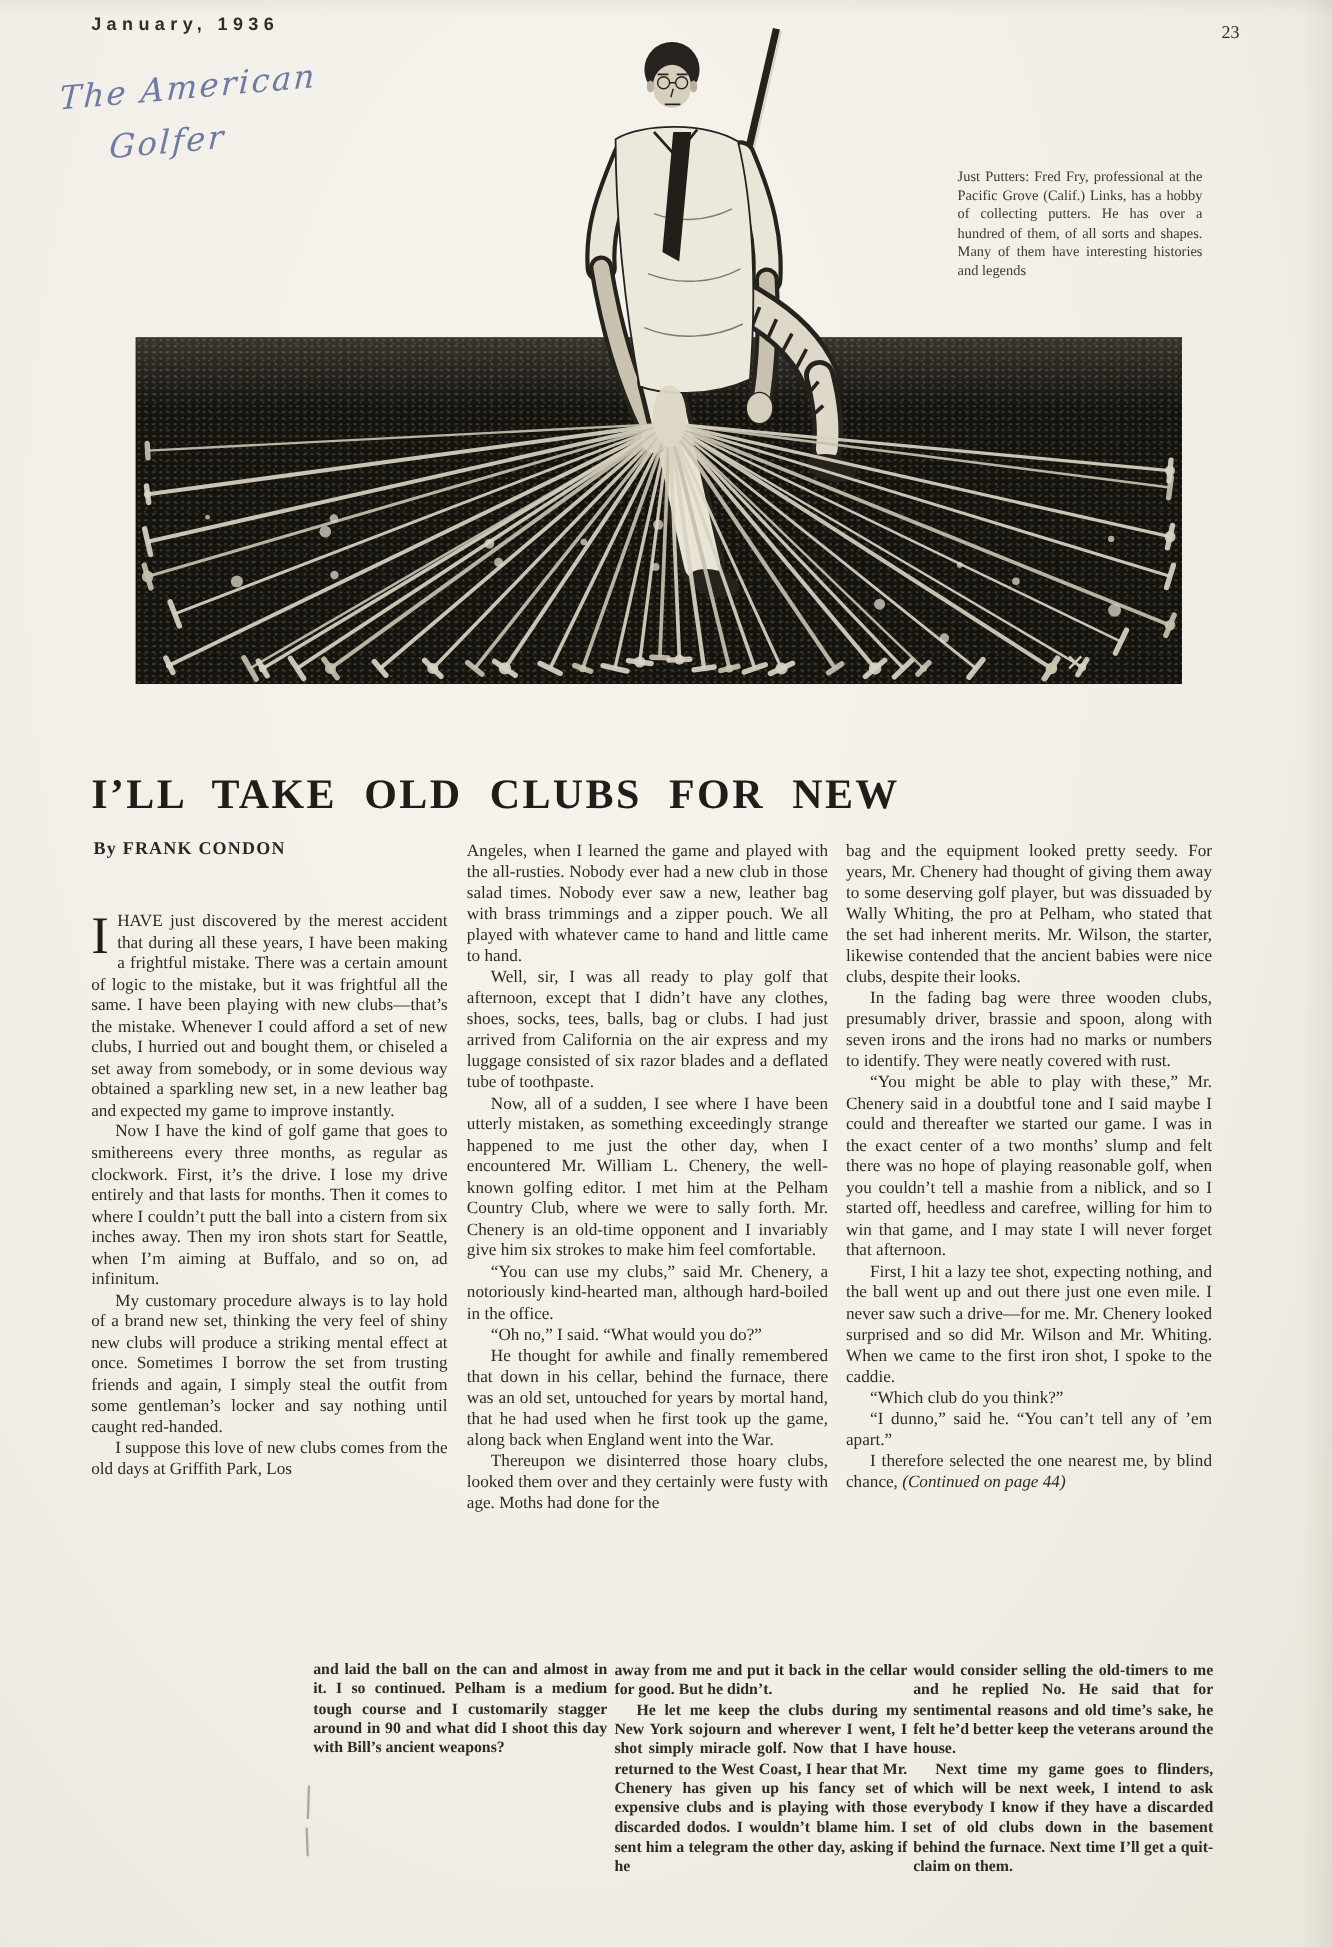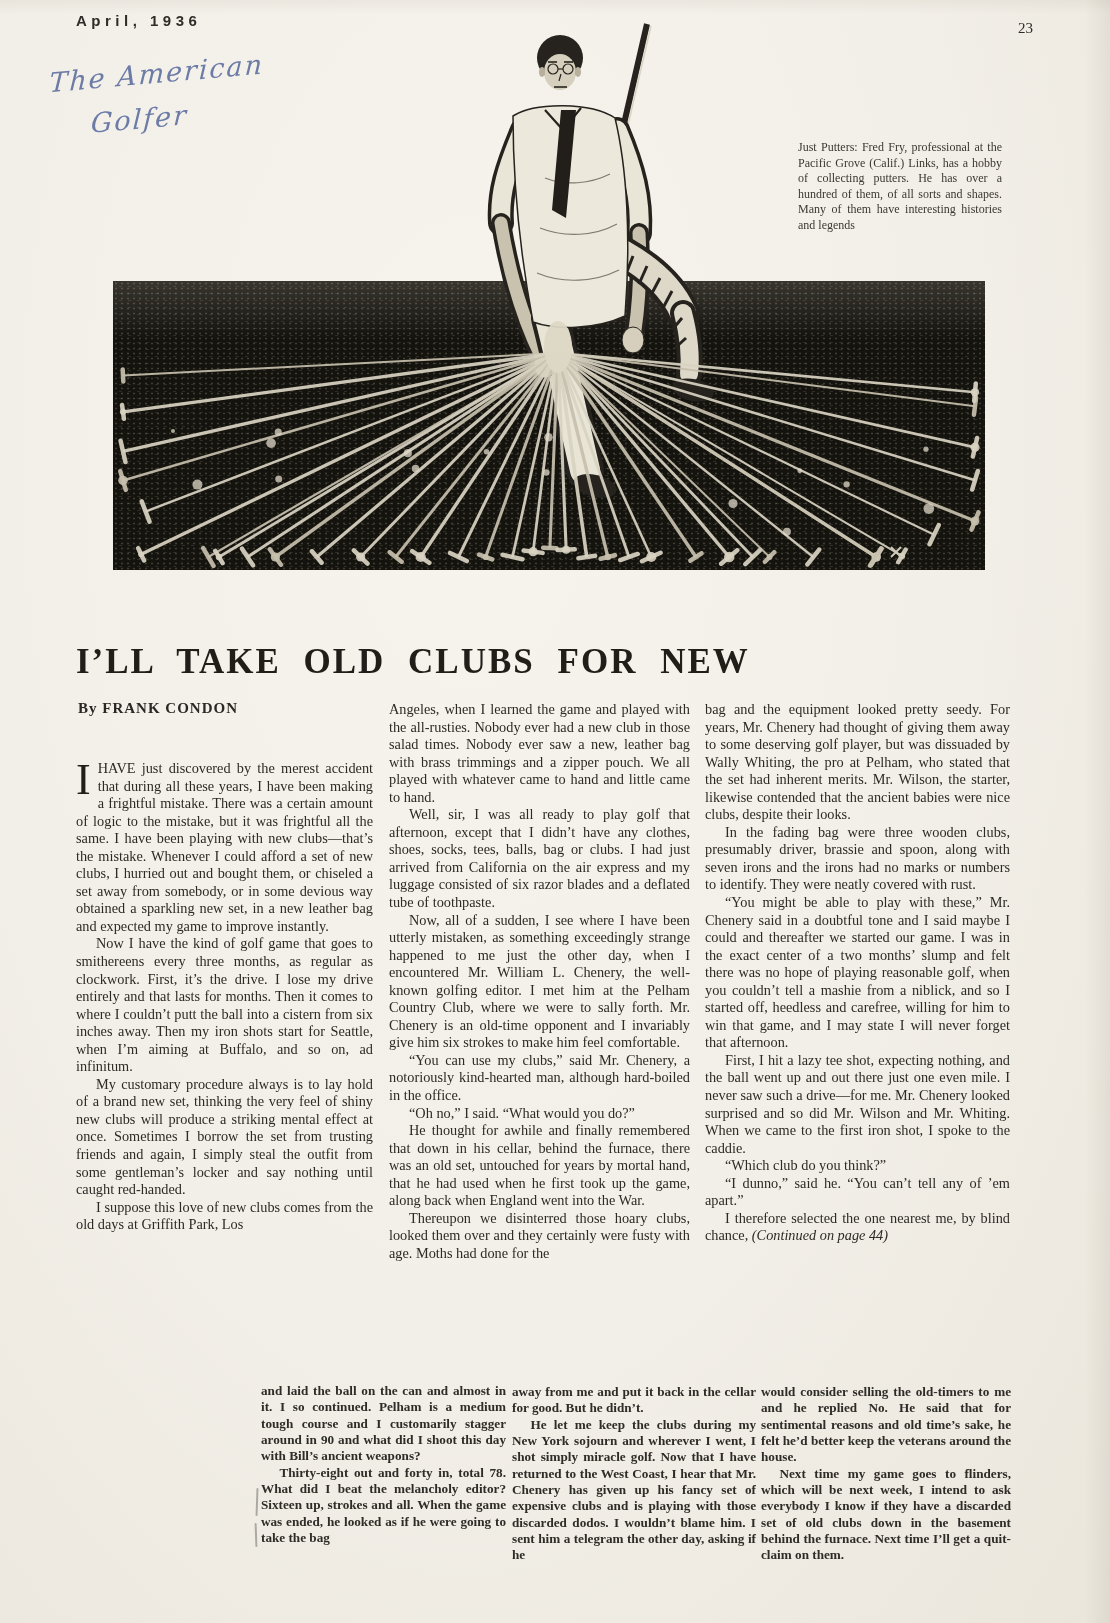--- a/index.html
+++ b/index.html
@@ -61,21 +61,21 @@
   .pencil.m1{left:256px;top:1488px;height:28px;transform:rotate(2deg);}
   .pencil.m2{left:255px;top:1523px;height:24px;transform:rotate(-2deg);}
 </style>
 </head>
 <body>
 
 <div class="page">
   <div class="top-shade"></div>
   <div class="edge-shade"></div>
 
-  <div class="date">April, 1936</div>
+  <div class="date">January, 1936</div>
   <div class="pagenum">23</div>
 
   <div class="handwriting">
     <span class="hw1">The American</span>
     <span class="hw2">Golfer</span>
   </div>
 
   <div class="grass"></div>
 
   <svg class="man-svg" viewBox="0 0 330 500" xmlns="http://www.w3.org/2000/svg">
@@ -283,21 +283,20 @@
     <p>In the fading bag were three wooden clubs, presumably driver, brassie and spoon, along with seven irons and the irons had no marks or numbers to identify. They were neatly covered with rust.</p>
     <p>“You might be able to play with these,” Mr. Chenery said in a doubtful tone and I said maybe I could and thereafter we started our game. I was in the exact center of a two months’ slump and felt there was no hope of playing reasonable golf, when you couldn’t tell a mashie from a niblick, and so I started off, heedless and carefree, willing for him to win that game, and I may state I will never forget that afternoon.</p>
     <p>First, I hit a lazy tee shot, expecting nothing, and the ball went up and out there just one even mile. I never saw such a drive—for me. Mr. Chenery looked surprised and so did Mr. Wilson and Mr. Whiting. When we came to the first iron shot, I spoke to the caddie.</p>
     <p>“Which club do you think?”</p>
     <p>“I dunno,” said he. “You can’t tell any of ’em apart.”</p>
     <p><span>I therefore selected the one nearest me, by blind chance, </span><em class="cont">(Continued on page 44)</em></p>
   </div>
 
   <div class="bcol bcol-1">
     <p class="np">and laid the ball on the can and almost in it. I so continued. Pelham is a medium tough course and I customarily stagger around in 90 and what did I shoot this day with Bill’s ancient weapons?</p>
-    <p>Thirty-eight out and forty in, total 78. What did I beat the melancholy editor? Sixteen up, strokes and all. When the game was ended, he looked as if he were going to take the bag</p>
   </div>
   <div class="bcol bcol-2">
     <p class="np">away from me and put it back in the cellar for good. But he didn’t.</p>
     <p>He let me keep the clubs during my New York sojourn and wherever I went, I shot simply miracle golf. Now that I have returned to the West Coast, I hear that Mr. Chenery has given up his fancy set of expensive clubs and is playing with those discarded dodos. I wouldn’t blame him. I sent him a telegram the other day, asking if he</p>
   </div>
   <div class="bcol bcol-3">
     <p class="np">would consider selling the old-timers to me and he replied No. He said that for sentimental reasons and old time’s sake, he felt he’d better keep the veterans around the house.</p>
     <p>Next time my game goes to flinders, which will be next week, I intend to ask everybody I know if they have a discarded set of old clubs down in the basement behind the furnace. Next time I’ll get a quit-claim on them.</p>
   </div>
 

